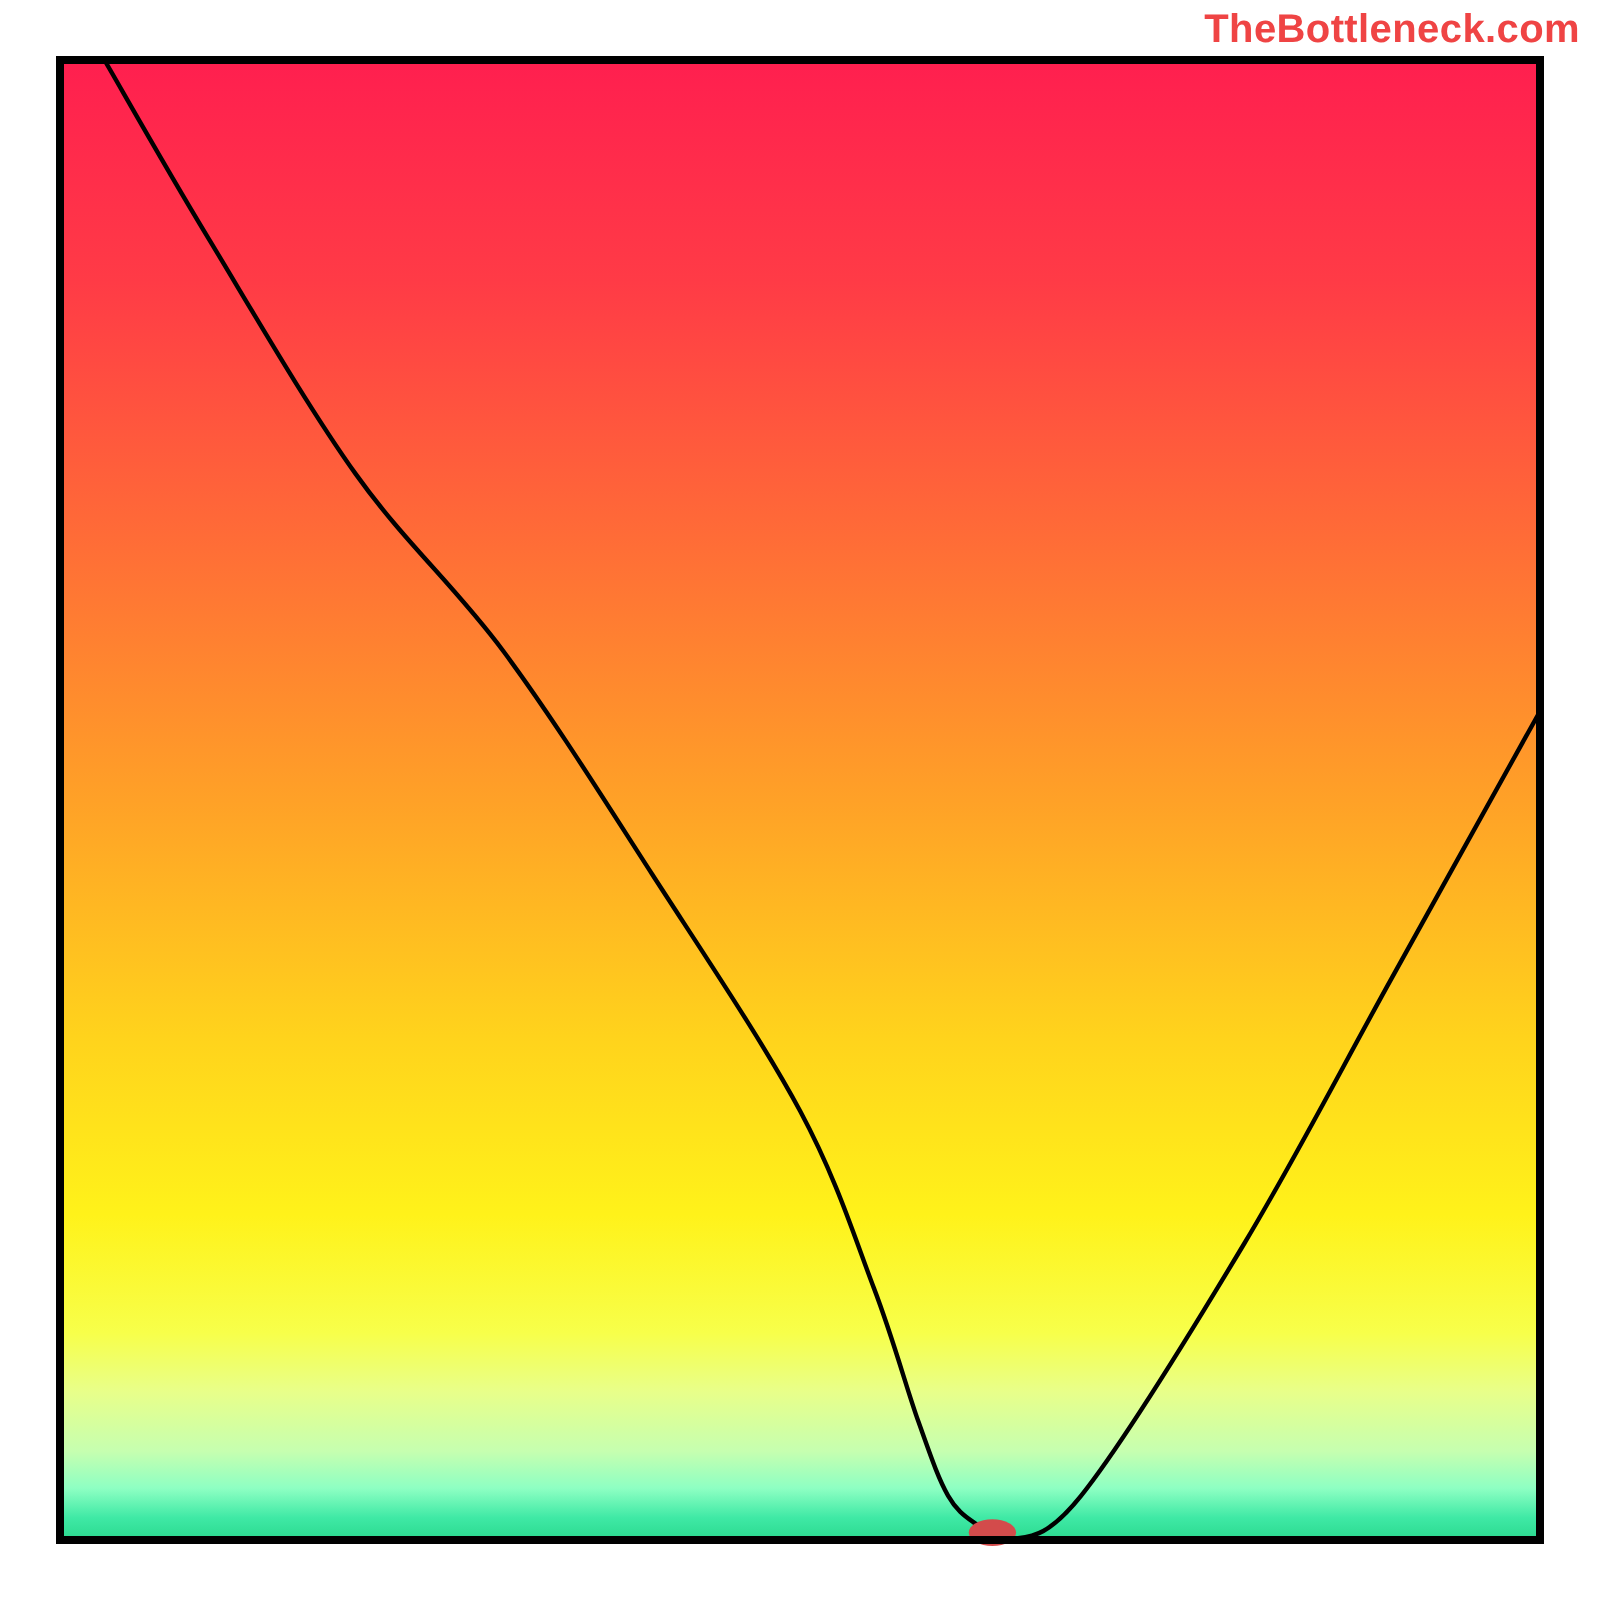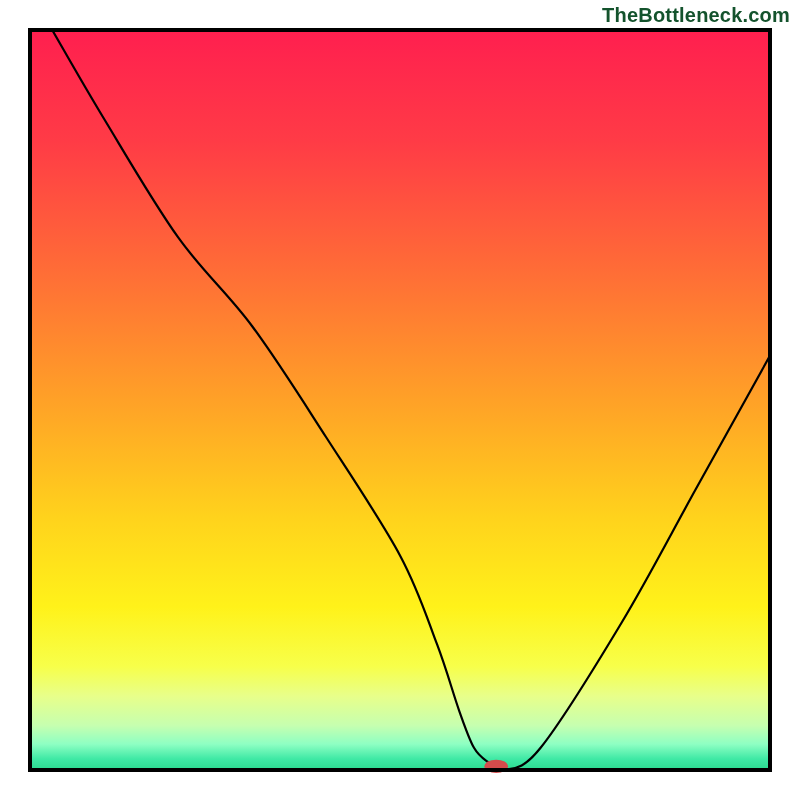--- a/index.html
+++ b/index.html
@@ -15,21 +15,21 @@
     position: relative;
     width: 800px;
     height: 800px;
   }
   .watermark {
     position: absolute;
     top: 4px;
     right: 10px;
     font-size: 20px;
     font-weight: 600;
-    color: #14532d;
+    color: #ef4444;
     letter-spacing: 0.2px;
     user-select: none;
   }
   svg {
     display: block;
   }
   .curve {
     fill: none;
     stroke: #000000;
     stroke-width: 2.2;

